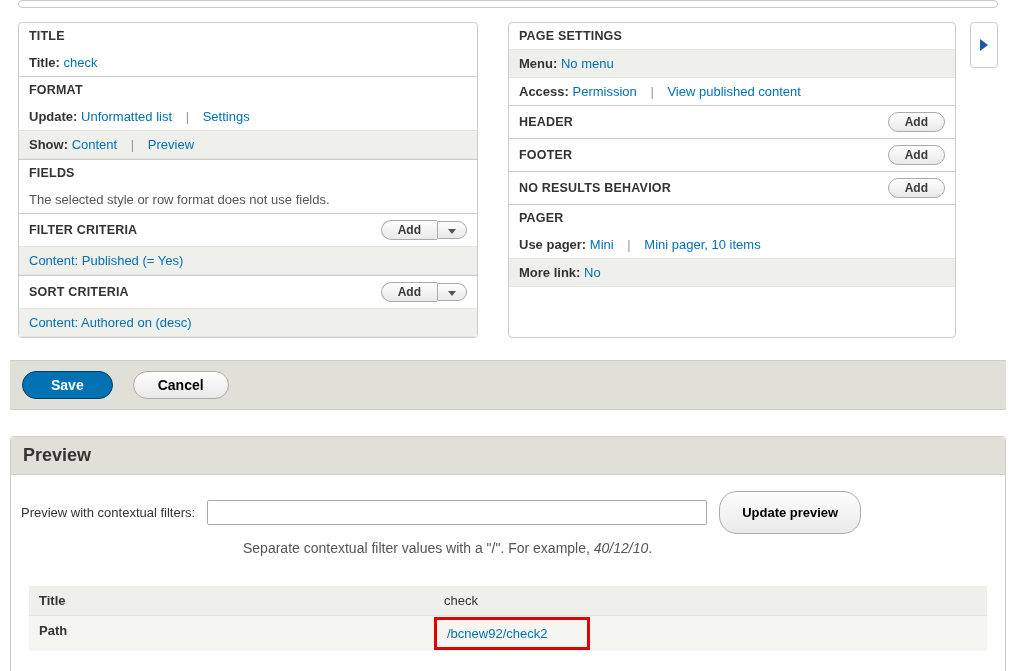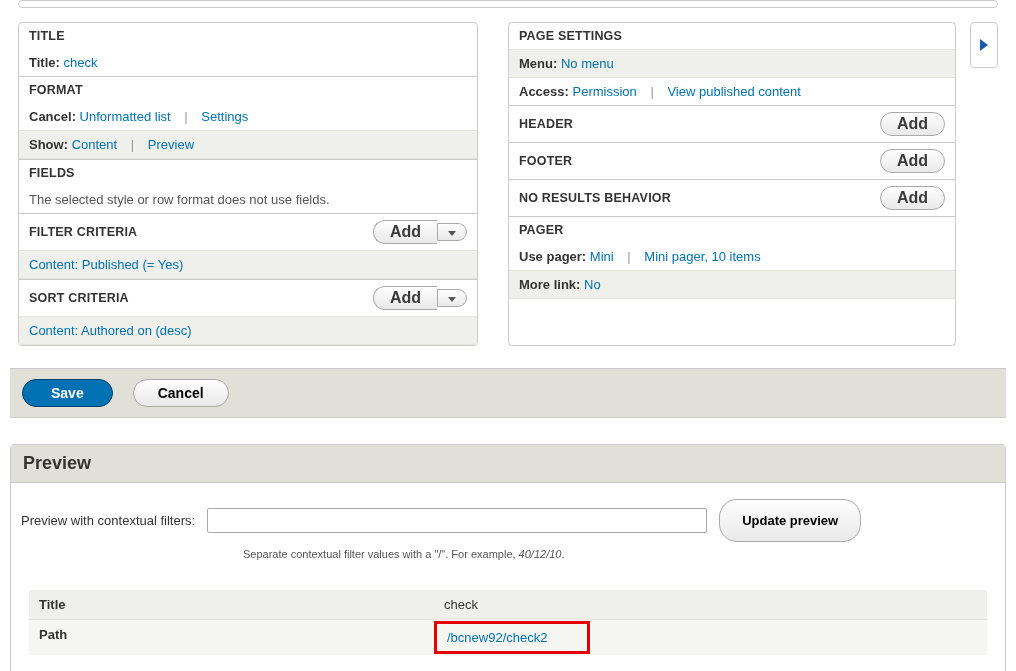--- a/index.html
+++ b/index.html
@@ -21,36 +21,36 @@
   .row { padding: 6px 10px; }
   .row-alt { background: #eff0eb; border-top: 1px solid #e5e5dd; border-bottom: 1px solid #e5e5dd; }
   .label { font-weight: bold; display: inline; }
   .link { color: #0071B3; text-decoration: none; cursor: pointer; }
   .divider { color: #999; padding: 0 10px; }
   .muted { color: #555; }
   
   .highlight-red { border: 3px solid #e30000; display: inline-block; padding: 1px 6px 2px 4px; border-radius: 1px; }
   
   .btn-add-group { display: flex; align-items: center; gap: 0; }
-  .btn-add { background: linear-gradient(#fefefe,#e9e9e9); border: 1px solid #aaa; border-radius: 14px; padding: 2px 16px; font-size: 16px; font-weight: bold; color: #3a3a3a; cursor: pointer; }
+  .btn-add { background: linear-gradient(#fefefe,#e9e9e9); border: 1px solid #aaa; border-radius: 14px; padding: 2px 16px; font-size: 12px; font-weight: bold; color: #3a3a3a; cursor: pointer; }
   .btn-split-left { border-radius: 14px 0 0 14px; border-right: none; }
   .btn-split-right { background: linear-gradient(#fefefe,#e9e9e9); border: 1px solid #aaa; border-radius: 0 14px 14px 0; padding: 3px 10px 2px; cursor: pointer; font-size: 10px; }
   .btn-split-right .caret { display: inline-block; width: 0; height: 0; border-left: 4px solid transparent; border-right: 4px solid transparent; border-top: 5px solid #555; vertical-align: middle; }
   
   .actionbar { background: #e0e0d8; border-top: 1px solid #ccc; border-bottom: 1px solid #ccc; margin: 22px 10px 0 10px; padding: 10px 12px; display: flex; gap: 20px; }
   .btn-save { background: #0071B3; color: #fff; border: 1px solid #003d6b; border-radius: 18px; padding: 5px 28px; font-weight: bold; font-size: 14px; cursor: pointer; text-align: right; }
   .btn-cancel { background: linear-gradient(#fefefe,#e9e9e9); border: 1px solid #aaa; border-radius: 18px; padding: 5px 24px; font-weight: bold; font-size: 14px; cursor: pointer; }
   
   .preview-block { margin: 26px 10px 0 10px; border: 1px solid #ccc; border-radius: 4px; }
   .preview-head { background: #e0e0d8; border-bottom: 1px solid #ccc; padding: 8px 12px; font-size: 18px; font-weight: bold; border-radius: 4px 4px 0 0; }
   .preview-body { padding: 16px 10px 10px; }
   .preview-filter { display: flex; align-items: center; gap: 12px; flex-wrap: wrap; }
   .preview-filter input[type=text] { width: 500px; padding: 4px 6px; border: 1px solid #aaa; border-radius: 2px; font-size: 13px; }
   .preview-filter .btn-update { background: linear-gradient(#fefefe,#e9e9e9); border: 1px solid #aaa; border-radius: 18px; padding: 13px 22px; font-weight: bold; font-size: 13px; cursor: pointer; }
-  .filter-help { margin: 6px 0 4px 222px; color: #555; font-size: 11px; }
+  .filter-help { margin: 6px 0 4px 222px; color: #555; font-size: 14px; }
   .filter-help .ex { font-style: italic; }
   
   .preview-table { margin: 30px 8px 0; }
   .pt-row { display: flex; border-top: 1px solid #e5e5dd; }
   .pt-row:first-child { border-top: none; }
   .pt-label { width: 405px; padding: 7px 10px; font-weight: bold; background: #f5f5f2; }
   .pt-value { flex: 1; padding: 7px 10px; background: #f5f5f2; }
   .pt-row:first-child .pt-label, .pt-row:first-child .pt-value { background: #eff0eb; }
   
   .highlight-red-path { border: 3px solid #e30000; display: inline-block; padding: 6px 40px 6px 10px; margin: -6px -40px -6px -10px; text-align: center; }
@@ -70,21 +70,21 @@
     </div>
     <div class="row">
       <span class="label">Title:</span>
       <a class="link">check</a>
     </div>
 
     <div class="section-header">
       <h3>FORMAT</h3>
     </div>
     <div class="row">
-      <span class="label">Cancel:</span>
+      <span class="label">Update:</span>
       <a class="link">Unformatted list</a>
       <span class="divider">|</span>
       <a class="link">Settings</a>
     </div>
     <div class="row row-alt">
       <span class="label">Show:</span>
       <a class="link">Content</a>
       <span class="divider">|</span>
       <a class="link">Preview</a>
     </div>

